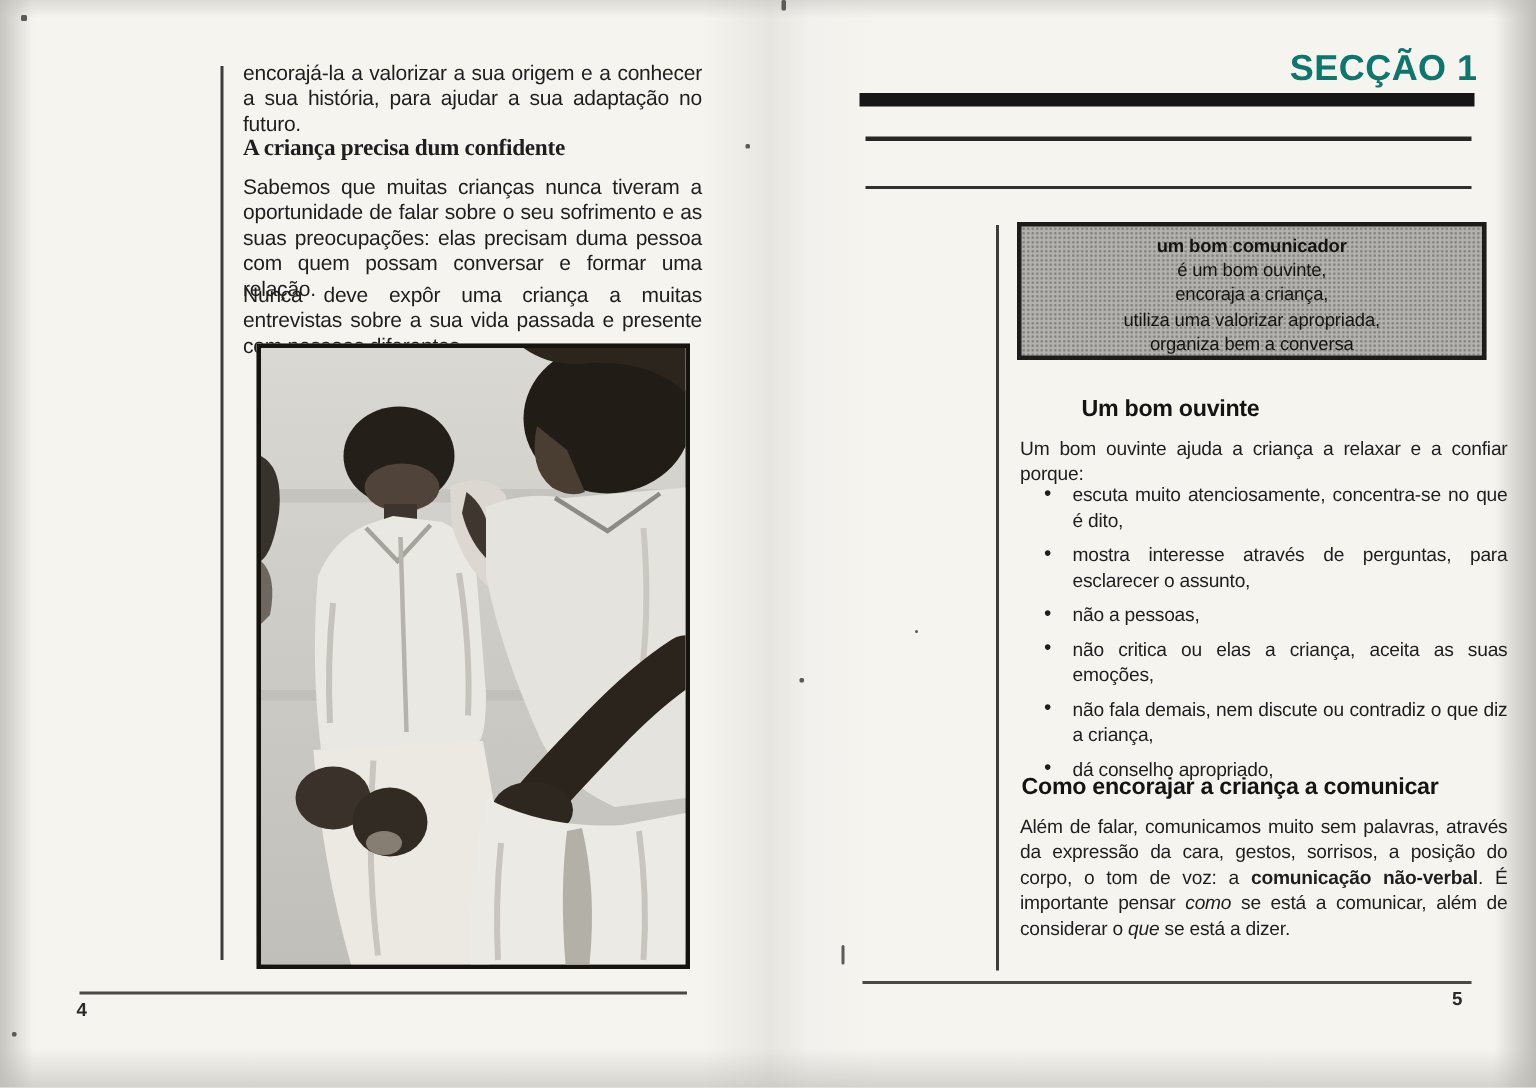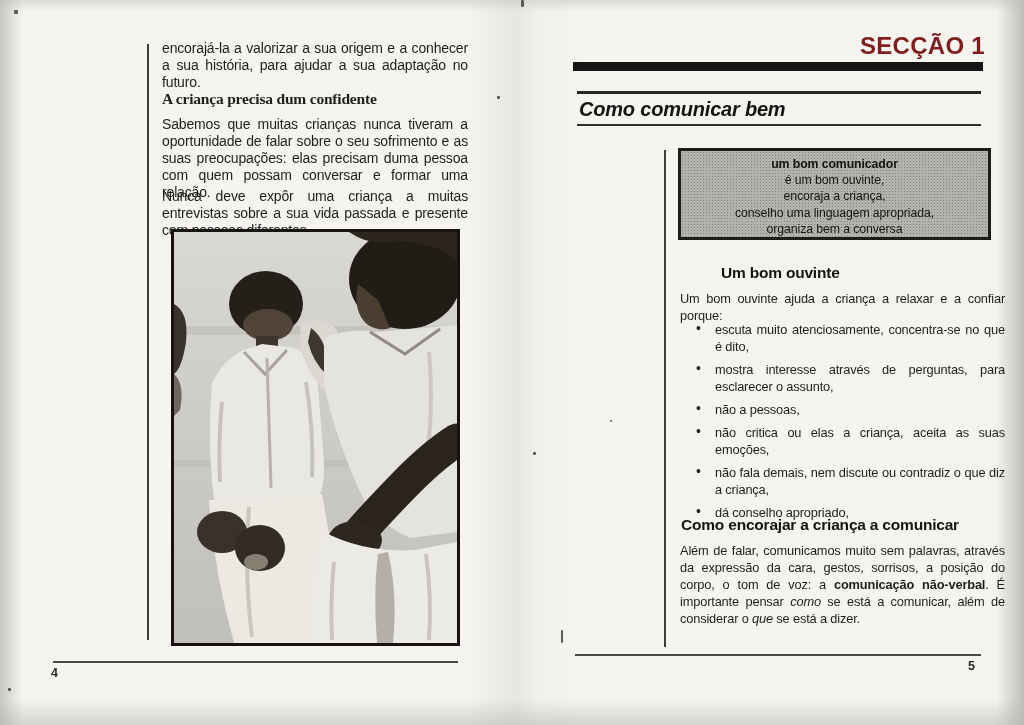--- a/index.html
+++ b/index.html
@@ -29,21 +29,21 @@
   .lp-text{width:306px;font-size:14px;line-height:17px;letter-spacing:-0.15px;
     text-align:justify;}
   .lp-heading{font-size:15.5px;font-weight:bold;letter-spacing:-0.2px;font-family:Liberation Serif, serif;}
   .photo-frame{left:171px;top:229px;width:289px;height:417px;box-sizing:border-box;
     border:3px solid #17140f;background:#c9c7c2;box-shadow:inset 0 0 14px rgba(40,36,30,.35);}
   .photo-frame svg{display:block;width:100%;height:100%;}
   .pagenum{font-size:12.5px;font-weight:bold;color:#2a2a28;}
 
   
   .rp-section-label{left:700px;top:32px;width:285px;text-align:right;
-    font-size:24px;font-weight:bold;letter-spacing:.3px;color:#7f1d1d;}
+    font-size:24px;font-weight:bold;letter-spacing:.3px;color:#0f766e;}
   .thickbar{left:573px;top:62px;width:410px;height:9px;background:#161616;}
   .rp-rule1{left:577px;top:91px;width:404px;height:3px;background:#262624;}
   .rp-title{left:579px;top:98px;font-size:20px;font-weight:bold;font-style:italic;
     letter-spacing:-0.2px;color:#141414;}
   .rp-rule2{left:577px;top:124px;width:404px;height:2px;background:#30302e;}
 
   .hl-box{left:678px;top:148px;width:313px;height:92px;box-sizing:border-box;
     border:3px solid #1c1c1a;padding-top:5px;
     background-color:#b4b2ae;
     background-image:radial-gradient(circle,rgba(55,53,50,.38) .8px,transparent .9px);
@@ -139,30 +139,29 @@
       <path d="M160,330 Q156,370 158,408" stroke="#c8c5be" stroke-width="4" fill="none"></path>
     </svg>
   </div>
 
   <div class="abs hrule" style="left:53px;top:661px;width:405px;"></div>
   <div class="abs pagenum" style="left:51px;top:666px;">4</div>
 
   <div class="abs rp-section-label">SECÇÃO 1</div>
   <div class="abs thickbar"></div>
   <div class="abs rp-rule1"></div>
-  <div class="abs rp-title">Como comunicar bem</div>
   <div class="abs rp-rule2"></div>
 
   <div class="abs vrule" style="left:664px;top:150px;height:497px;"></div>
 
   <div class="abs hl-box">
     <div class="hl-line bold">um bom comunicador</div>
     <div class="hl-line">é um bom ouvinte,</div>
     <div class="hl-line">encoraja a criança,</div>
-    <div class="hl-line">conselho uma linguagem apropriada,</div>
+    <div class="hl-line">utiliza uma valorizar apropriada,</div>
     <div class="hl-line">organiza bem a conversa</div>
   </div>
 
   <div class="abs rp-h" style="left:721px;top:264px;">Um bom ouvinte</div>
 
   <div class="abs rp-body" style="left:680px;top:290px;">Um bom ouvinte ajuda a criança a relaxar e a confiar porque:</div>
 
   <ul class="abs bullets" style="left:680px;top:321px;">
     <li>escuta muito atenciosamente, concentra-se no que é dito,</li>
     <li>mostra interesse através de perguntas, para esclarecer o assunto,</li>

